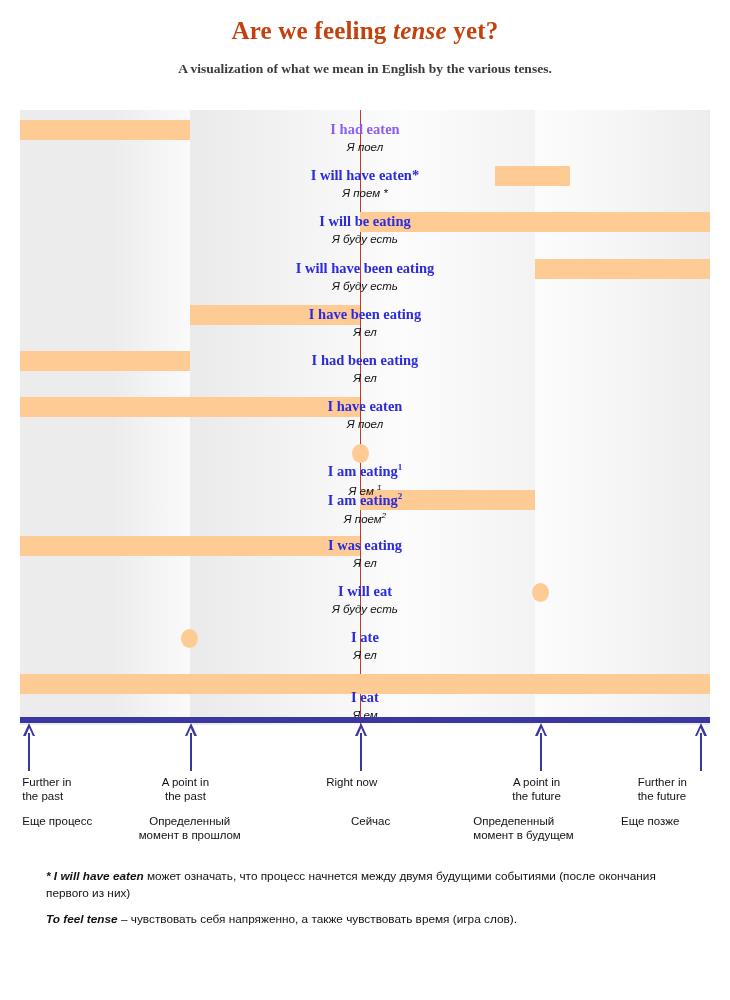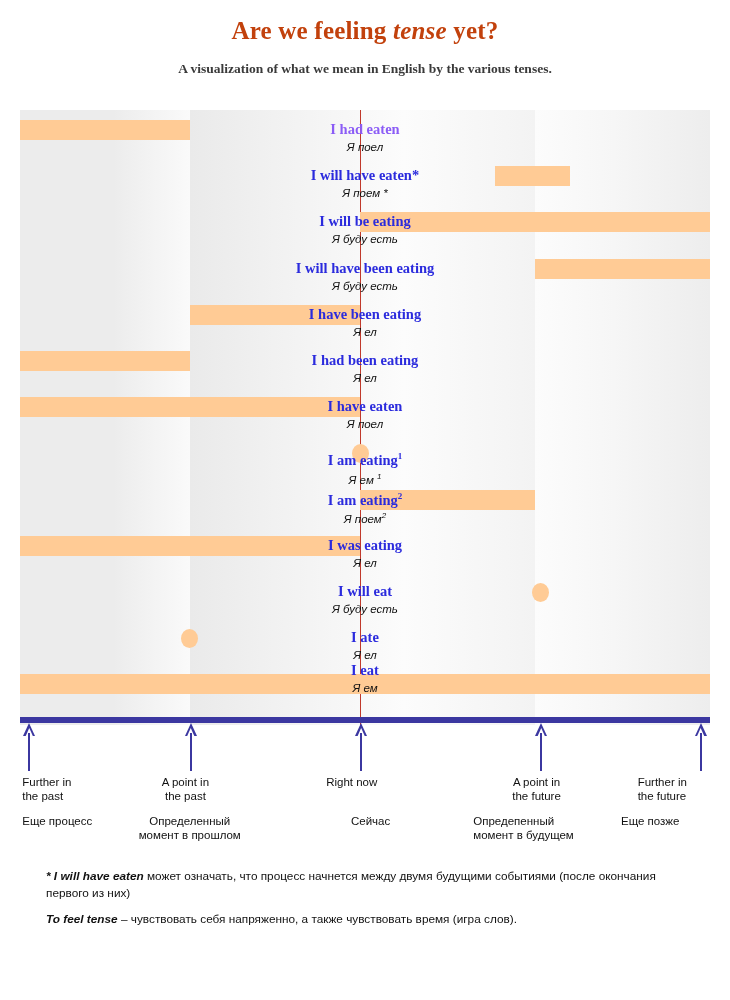--- a/index.html
+++ b/index.html
@@ -163,41 +163,41 @@
         <div class="ru">Я ел</div>
       </div>
       <div class="rowtext" style="top: 242px;">
         <div class="en" style="color: rgb(43, 43, 221);">I had been eating</div>
         <div class="ru">Я ел</div>
       </div>
       <div class="rowtext" style="top: 288.2px;">
         <div class="en" style="color: rgb(43, 43, 221);">I have eaten</div>
         <div class="ru">Я поел</div>
       </div>
-      <div class="rowtext" style="top: 341px;">
+      <div class="rowtext" style="top: 352px;">
         <div class="en" style="color: rgb(43, 43, 221);">I am eating<sup>1</sup></div>
         <div class="ru">Я ем <sup>1</sup></div>
       </div>
       <div class="rowtext" style="top: 380.6px;">
         <div class="en" style="color: rgb(43, 43, 221);">I am eating<sup>2</sup></div>
         <div class="ru">Я поем<sup>2</sup></div>
       </div>
       <div class="rowtext" style="top: 426.8px;">
         <div class="en" style="color: rgb(43, 43, 221);">I was eating</div>
         <div class="ru">Я ел</div>
       </div>
       <div class="rowtext" style="top: 473px;">
         <div class="en" style="color: rgb(43, 43, 221);">I will eat</div>
         <div class="ru">Я буду есть</div>
       </div>
       <div class="rowtext" style="top: 519.2px;">
         <div class="en" style="color: rgb(43, 43, 221);">I ate</div>
         <div class="ru">Я ел</div>
       </div>
-      <div class="rowtext" style="top: 552px;">
+      <div class="rowtext" style="top: 579px;">
         <div class="en" style="color: rgb(43, 43, 221);">I eat</div>
         <div class="ru">Я ем</div>
       </div>
     </div>
 </div>
 
 <div id="axis"></div>
 <div id="axisticks">
     <div class="tick" style="left: 28.28px;">
       <div class="head"></div>

